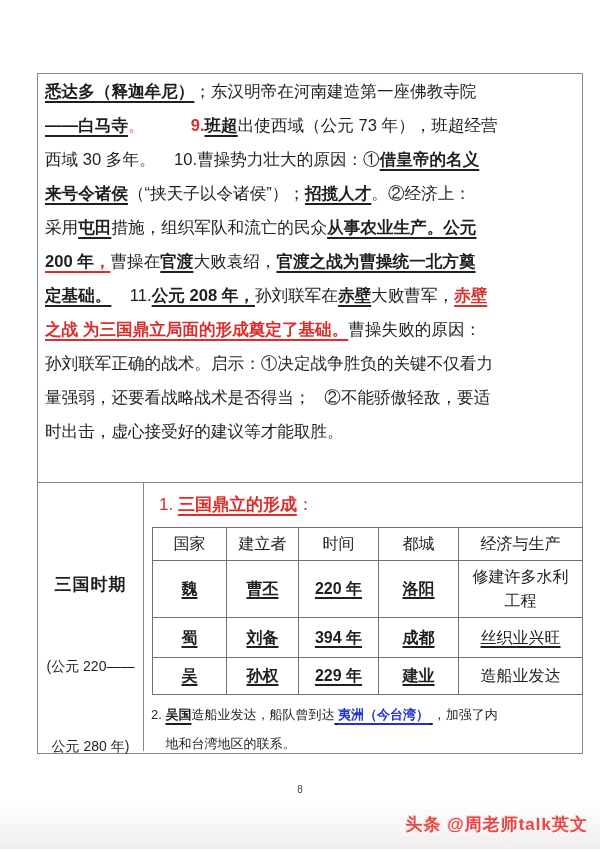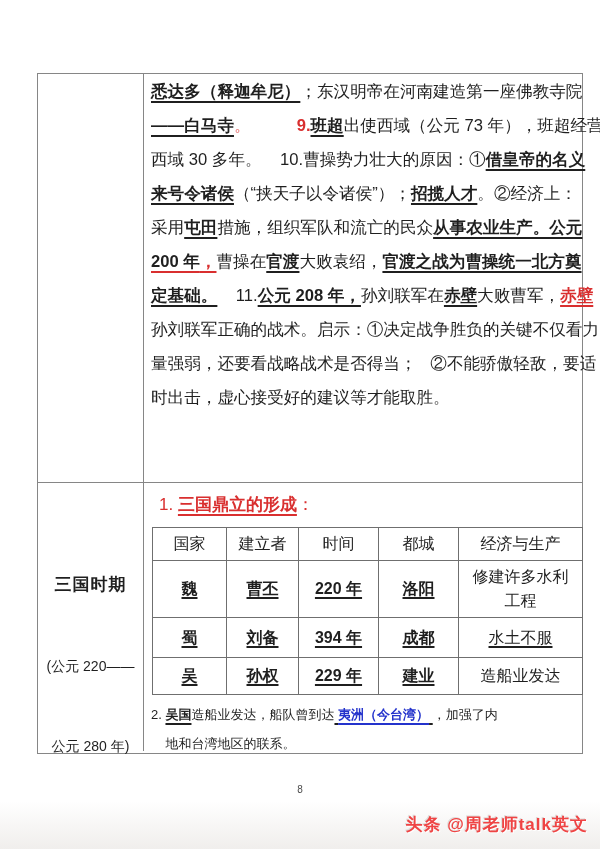--- a/index.html
+++ b/index.html
@@ -22,21 +22,21 @@
     position:absolute;left:0;right:0;top:801px;height:48px;
     background:linear-gradient(#ffffff,#f0eeec);
   }
   
   .doc-table{
     position:absolute;left:37px;top:73px;width:546px;height:681px;
     border:1.5px solid var(--border);
     background:#fff;
   }
   .trow{display:flex;}
-  .trow1{height:409px;border-bottom:1.5px solid var(--border);}
+  .trow1{height:409px;border-bottom:1.5px solid var(--border);flex-direction:column;}
   .trow2{height:268px;}
   .cell-label{
     width:106px;flex-shrink:0;
     border-right:1.5px solid var(--border);
     display:flex;flex-direction:column;align-items:center;
     text-align:center;
   }
   .cell-content{flex:1;min-width:0;padding:1px 4px 0 7px;}
 
   
@@ -96,20 +96,21 @@
   <div class="trow trow1">
     <div class="cell-label"></div>
     <div class="cell-content rich">
         <div class="line"><span class="s-b s-u">悉达多（释迦牟尼）</span><span>；东汉明帝在河南建造第一座佛教寺院</span></div>
         <div class="line"><span class="s-b s-u">——白马寺</span><span class="s-red">。</span><span>          </span><span class="s-b s-red">9.</span><span class="s-b s-u">班超</span><span>出使西域（公元 73 年），班超经营</span></div>
         <div class="line"><span>西域 30 多年。    10.曹操势力壮大的原因：①</span><span class="s-b s-u">借皇帝的名义</span></div>
         <div class="line"><span class="s-b s-u">来号令诸侯</span><span>（“挟天子以令诸侯”）；</span><span class="s-b s-u">招揽人才</span><span>。②经济上：</span></div>
         <div class="line"><span>采用</span><span class="s-b s-u">屯田</span><span>措施，组织军队和流亡的民众</span><span class="s-b s-u">从事农业生产。公元</span></div>
         <div class="line"><span class="s-b s-ur">200 年</span><span class="s-b s-red s-ur">，</span><span>曹操在</span><span class="s-b s-u">官渡</span><span>大败袁绍，</span><span class="s-b s-u">官渡之战为曹操统一北方奠</span></div>
         <div class="line"><span class="s-b s-u">定基础。</span><span>    11.</span><span class="s-b s-u">公元 208 年，</span><span>孙刘联军在</span><span class="s-b s-u">赤壁</span><span>大败曹军，</span><span class="s-b s-red s-ur">赤壁</span></div>
+        <div class="line"><span class="s-b s-red s-ur">之战 为三国鼎立局面的形成奠定了基础。</span><span>曹操失败的原因：</span></div>
         <div class="line"><span>孙刘联军正确的战术。启示：①决定战争胜负的关键不仅看力</span></div>
         <div class="line"><span>量强弱，还要看战略战术是否得当；   ②不能骄傲轻敌，要适</span></div>
         <div class="line"><span>时出击，虚心接受好的建议等才能取胜。</span></div>
       </div>
   </div>
 
   <div class="trow trow2">
     <div class="cell-label period">
       <div class="period-title">三国时期</div>
       <div class="period-years">(公元 220——</div>
@@ -141,21 +142,21 @@
             <td><span class="s-b s-u">220 年</span></td>
             <td><span class="s-b s-u">洛阳</span></td>
             <td><span>修建许多水利
 工程</span></td>
           </tr>
           <tr class="r-shu">
             <td><span class="s-b s-u">蜀</span></td>
             <td><span class="s-b s-u">刘备</span></td>
             <td><span class="s-b s-u">394 年</span></td>
             <td><span class="s-b s-u">成都</span></td>
-            <td><span class="s-u">水土不服</span></td>
+            <td><span class="s-u">丝织业兴旺</span></td>
           </tr>
           <tr class="r-wu">
             <td><span class="s-b s-u">吴</span></td>
             <td><span class="s-b s-u">孙权</span></td>
             <td><span class="s-b s-u">229 年</span></td>
             <td><span class="s-b s-u">建业</span></td>
             <td><span>造船业发达</span></td>
           </tr>
         </tbody>
       </table>

